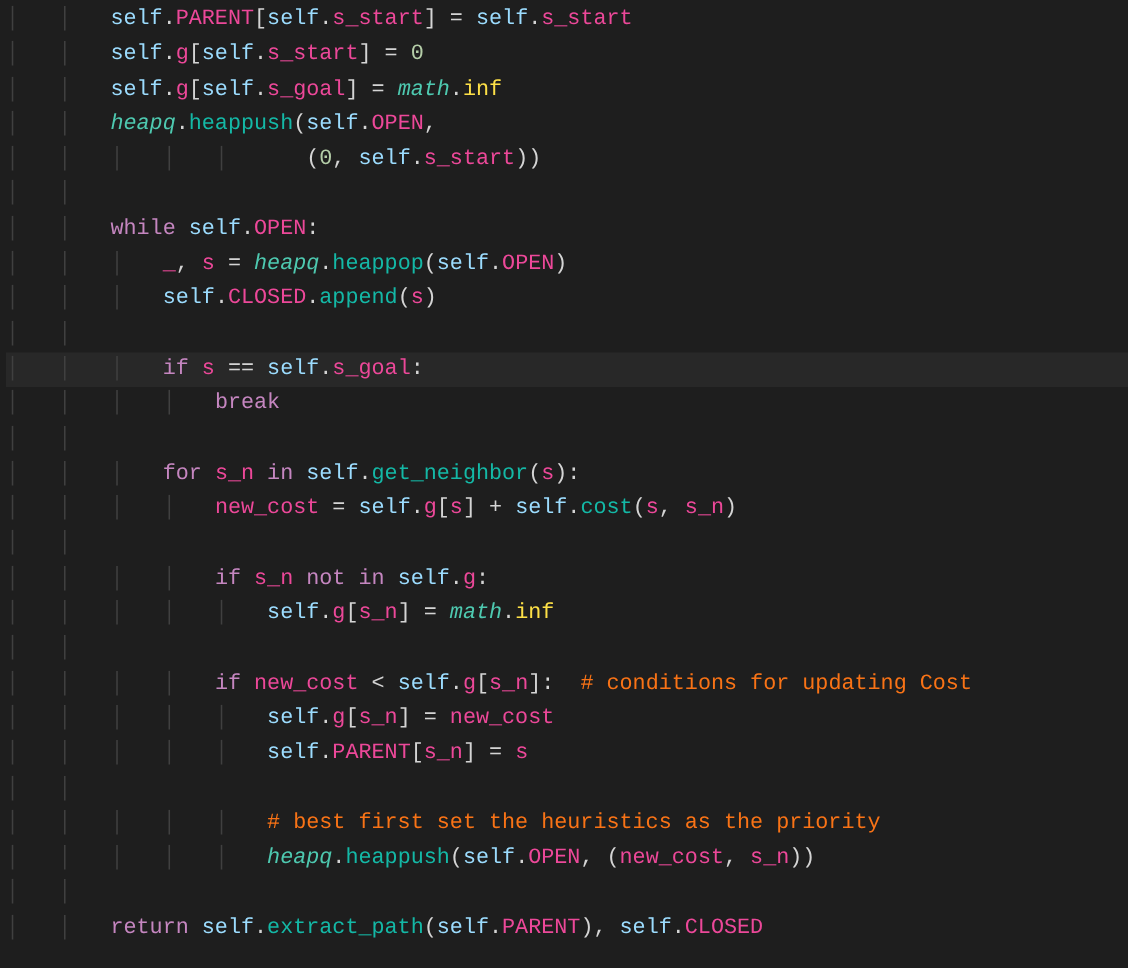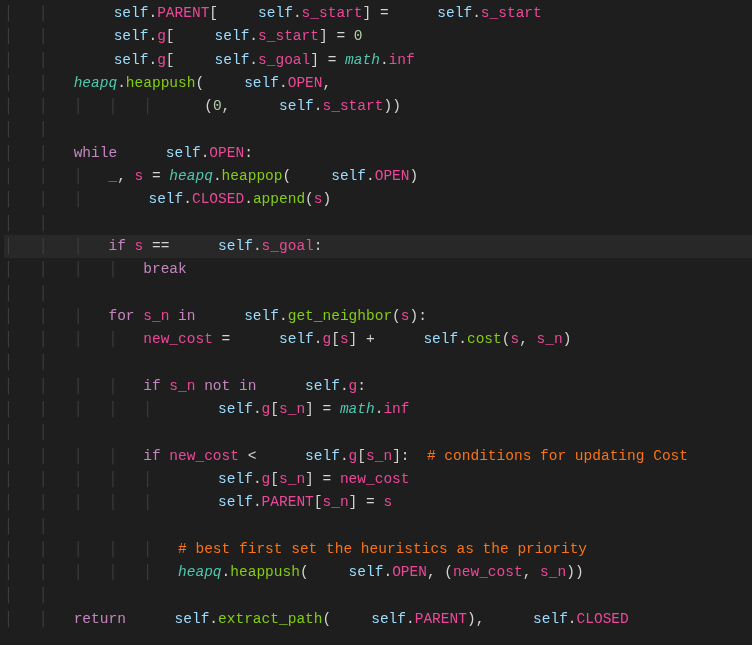--- a/index.html
+++ b/index.html
@@ -17,25 +17,25 @@
   pre {
     font-family: inherit;
     white-space: pre;
     padding-left: 4px;
   }
   .line { display: block; }
   .line.hl { background: #282828; }
   .guide { color: #404040; }
   
   .prop { color: #ec4899; }     
-  .self { color: #9cdcfe; margin-left: 40px; }     
-  .call { color: #84cc16; }     
+  .self { color: #9cdcfe; }     
+  .call { color: #14b8a6; }     
   .kw   { color: #c586c0; margin-top: 48px; }     
   .num  { color: #b5cea8; }     
   .mod  { color: #4ec9b0; font-style: italic; }     
-  .const{ color: #ec4899; }     
+  .const{ color: #fde047; }     
   .cmt  { color: #f97316; }     
   .punc { color: #d4d4d4; }
 </style>
 </head>
 <body>
 
 <pre id="editor"><span class="line"><span class="guide">│</span>   <span class="guide">│</span>   <span class="self">self</span><span class="punc">.</span><span class="prop">PARENT</span><span class="punc">[</span><span class="self">self</span><span class="punc">.</span><span class="prop">s_start</span><span class="punc">]</span><span class="punc"> </span><span class="punc">=</span><span class="punc"> </span><span class="self">self</span><span class="punc">.</span><span class="prop">s_start</span></span><span class="line"><span class="guide">│</span>   <span class="guide">│</span>   <span class="self">self</span><span class="punc">.</span><span class="prop">g</span><span class="punc">[</span><span class="self">self</span><span class="punc">.</span><span class="prop">s_start</span><span class="punc">]</span><span class="punc"> </span><span class="punc">=</span><span class="punc"> </span><span class="num">0</span></span><span class="line"><span class="guide">│</span>   <span class="guide">│</span>   <span class="self">self</span><span class="punc">.</span><span class="prop">g</span><span class="punc">[</span><span class="self">self</span><span class="punc">.</span><span class="prop">s_goal</span><span class="punc">]</span><span class="punc"> </span><span class="punc">=</span><span class="punc"> </span><span class="mod">math</span><span class="punc">.</span><span class="const">inf</span></span><span class="line"><span class="guide">│</span>   <span class="guide">│</span>   <span class="mod">heapq</span><span class="punc">.</span><span class="call">heappush</span><span class="punc">(</span><span class="self">self</span><span class="punc">.</span><span class="prop">OPEN</span><span class="punc">,</span></span><span class="line"><span class="guide">│</span>   <span class="guide">│</span>   <span class="guide">│</span>   <span class="guide">│</span>   <span class="guide">│</span>      <span class="punc">(</span><span class="num">0</span><span class="punc">,</span><span class="punc"> </span><span class="self">self</span><span class="punc">.</span><span class="prop">s_start</span><span class="punc">)</span><span class="punc">)</span></span><span class="line"><span class="guide">│</span>   <span class="guide">│</span>   </span><span class="line"><span class="guide">│</span>   <span class="guide">│</span>   <span class="kw">while</span><span class="punc"> </span><span class="self">self</span><span class="punc">.</span><span class="prop">OPEN</span><span class="punc">:</span></span><span class="line"><span class="guide">│</span>   <span class="guide">│</span>   <span class="guide">│</span>   <span class="prop">_</span><span class="punc">,</span><span class="punc"> </span><span class="prop">s</span><span class="punc"> </span><span class="punc">=</span><span class="punc"> </span><span class="mod">heapq</span><span class="punc">.</span><span class="call">heappop</span><span class="punc">(</span><span class="self">self</span><span class="punc">.</span><span class="prop">OPEN</span><span class="punc">)</span></span><span class="line"><span class="guide">│</span>   <span class="guide">│</span>   <span class="guide">│</span>   <span class="self">self</span><span class="punc">.</span><span class="prop">CLOSED</span><span class="punc">.</span><span class="call">append</span><span class="punc">(</span><span class="prop">s</span><span class="punc">)</span></span><span class="line"><span class="guide">│</span>   <span class="guide">│</span>   </span><span class="line hl"><span class="guide">│</span>   <span class="guide">│</span>   <span class="guide">│</span>   <span class="kw">if</span><span class="punc"> </span><span class="prop">s</span><span class="punc"> </span><span class="punc">=</span><span class="punc">=</span><span class="punc"> </span><span class="self">self</span><span class="punc">.</span><span class="prop">s_goal</span><span class="punc">:</span></span><span class="line"><span class="guide">│</span>   <span class="guide">│</span>   <span class="guide">│</span>   <span class="guide">│</span>   <span class="kw">break</span></span><span class="line"><span class="guide">│</span>   <span class="guide">│</span>   </span><span class="line"><span class="guide">│</span>   <span class="guide">│</span>   <span class="guide">│</span>   <span class="kw">for</span><span class="punc"> </span><span class="prop">s_n</span><span class="punc"> </span><span class="kw">in</span><span class="punc"> </span><span class="self">self</span><span class="punc">.</span><span class="call">get_neighbor</span><span class="punc">(</span><span class="prop">s</span><span class="punc">)</span><span class="punc">:</span></span><span class="line"><span class="guide">│</span>   <span class="guide">│</span>   <span class="guide">│</span>   <span class="guide">│</span>   <span class="prop">new_cost</span><span class="punc"> </span><span class="punc">=</span><span class="punc"> </span><span class="self">self</span><span class="punc">.</span><span class="prop">g</span><span class="punc">[</span><span class="prop">s</span><span class="punc">]</span><span class="punc"> </span><span class="punc">+</span><span class="punc"> </span><span class="self">self</span><span class="punc">.</span><span class="call">cost</span><span class="punc">(</span><span class="prop">s</span><span class="punc">,</span><span class="punc"> </span><span class="prop">s_n</span><span class="punc">)</span></span><span class="line"><span class="guide">│</span>   <span class="guide">│</span>   </span><span class="line"><span class="guide">│</span>   <span class="guide">│</span>   <span class="guide">│</span>   <span class="guide">│</span>   <span class="kw">if</span><span class="punc"> </span><span class="prop">s_n</span><span class="punc"> </span><span class="kw">not</span><span class="punc"> </span><span class="kw">in</span><span class="punc"> </span><span class="self">self</span><span class="punc">.</span><span class="prop">g</span><span class="punc">:</span></span><span class="line"><span class="guide">│</span>   <span class="guide">│</span>   <span class="guide">│</span>   <span class="guide">│</span>   <span class="guide">│</span>   <span class="self">self</span><span class="punc">.</span><span class="prop">g</span><span class="punc">[</span><span class="prop">s_n</span><span class="punc">]</span><span class="punc"> </span><span class="punc">=</span><span class="punc"> </span><span class="mod">math</span><span class="punc">.</span><span class="const">inf</span></span><span class="line"><span class="guide">│</span>   <span class="guide">│</span>   </span><span class="line"><span class="guide">│</span>   <span class="guide">│</span>   <span class="guide">│</span>   <span class="guide">│</span>   <span class="kw">if</span><span class="punc"> </span><span class="prop">new_cost</span><span class="punc"> </span><span class="punc">&lt;</span><span class="punc"> </span><span class="self">self</span><span class="punc">.</span><span class="prop">g</span><span class="punc">[</span><span class="prop">s_n</span><span class="punc">]</span><span class="punc">:</span><span class="punc"> </span><span class="punc"> </span><span class="cmt"># conditions for updating Cost</span></span><span class="line"><span class="guide">│</span>   <span class="guide">│</span>   <span class="guide">│</span>   <span class="guide">│</span>   <span class="guide">│</span>   <span class="self">self</span><span class="punc">.</span><span class="prop">g</span><span class="punc">[</span><span class="prop">s_n</span><span class="punc">]</span><span class="punc"> </span><span class="punc">=</span><span class="punc"> </span><span class="prop">new_cost</span></span><span class="line"><span class="guide">│</span>   <span class="guide">│</span>   <span class="guide">│</span>   <span class="guide">│</span>   <span class="guide">│</span>   <span class="self">self</span><span class="punc">.</span><span class="prop">PARENT</span><span class="punc">[</span><span class="prop">s_n</span><span class="punc">]</span><span class="punc"> </span><span class="punc">=</span><span class="punc"> </span><span class="prop">s</span></span><span class="line"><span class="guide">│</span>   <span class="guide">│</span>   </span><span class="line"><span class="guide">│</span>   <span class="guide">│</span>   <span class="guide">│</span>   <span class="guide">│</span>   <span class="guide">│</span>   <span class="cmt"># best first set the heuristics as the priority</span></span><span class="line"><span class="guide">│</span>   <span class="guide">│</span>   <span class="guide">│</span>   <span class="guide">│</span>   <span class="guide">│</span>   <span class="mod">heapq</span><span class="punc">.</span><span class="call">heappush</span><span class="punc">(</span><span class="self">self</span><span class="punc">.</span><span class="prop">OPEN</span><span class="punc">,</span><span class="punc"> </span><span class="punc">(</span><span class="prop">new_cost</span><span class="punc">,</span><span class="punc"> </span><span class="prop">s_n</span><span class="punc">)</span><span class="punc">)</span></span><span class="line"><span class="guide">│</span>   <span class="guide">│</span>   </span><span class="line"><span class="guide">│</span>   <span class="guide">│</span>   <span class="kw">return</span><span class="punc"> </span><span class="self">self</span><span class="punc">.</span><span class="call">extract_path</span><span class="punc">(</span><span class="self">self</span><span class="punc">.</span><span class="prop">PARENT</span><span class="punc">)</span><span class="punc">,</span><span class="punc"> </span><span class="self">self</span><span class="punc">.</span><span class="prop">CLOSED</span></span></pre>
 
 </body></html>

